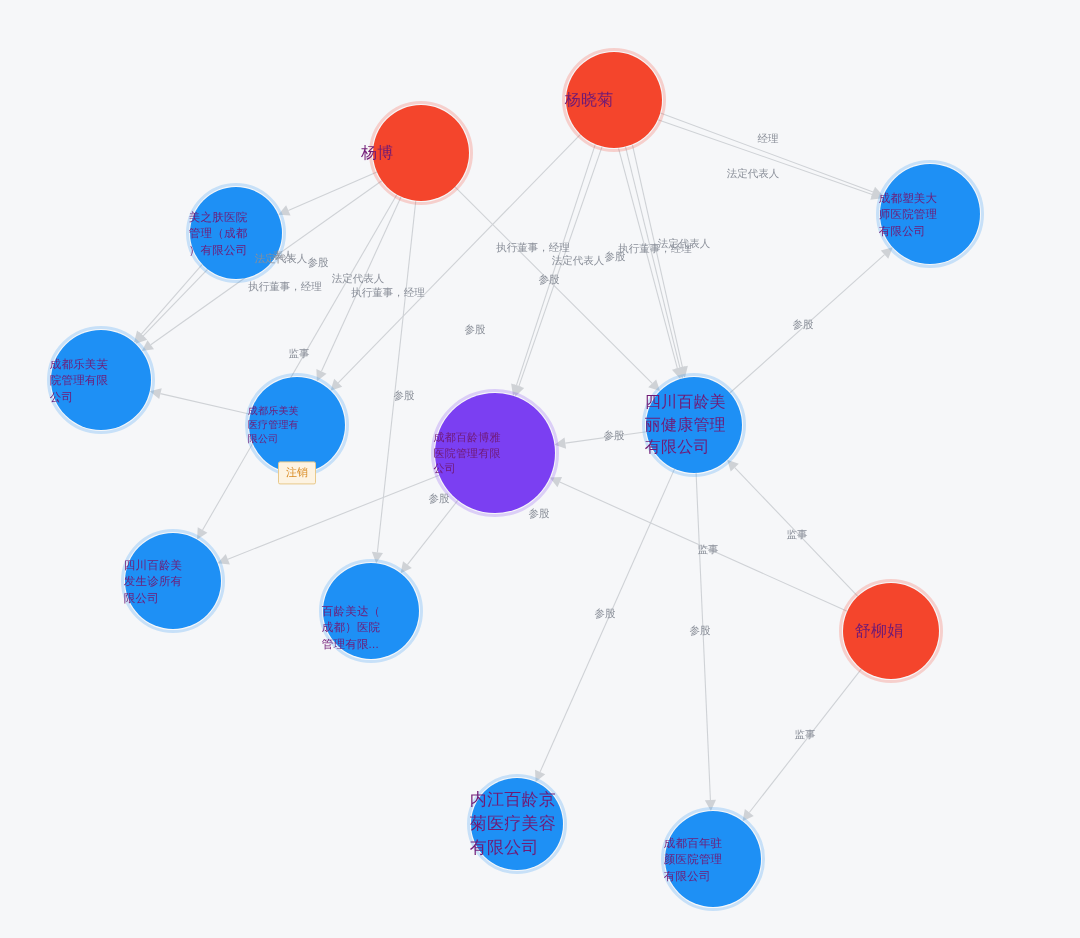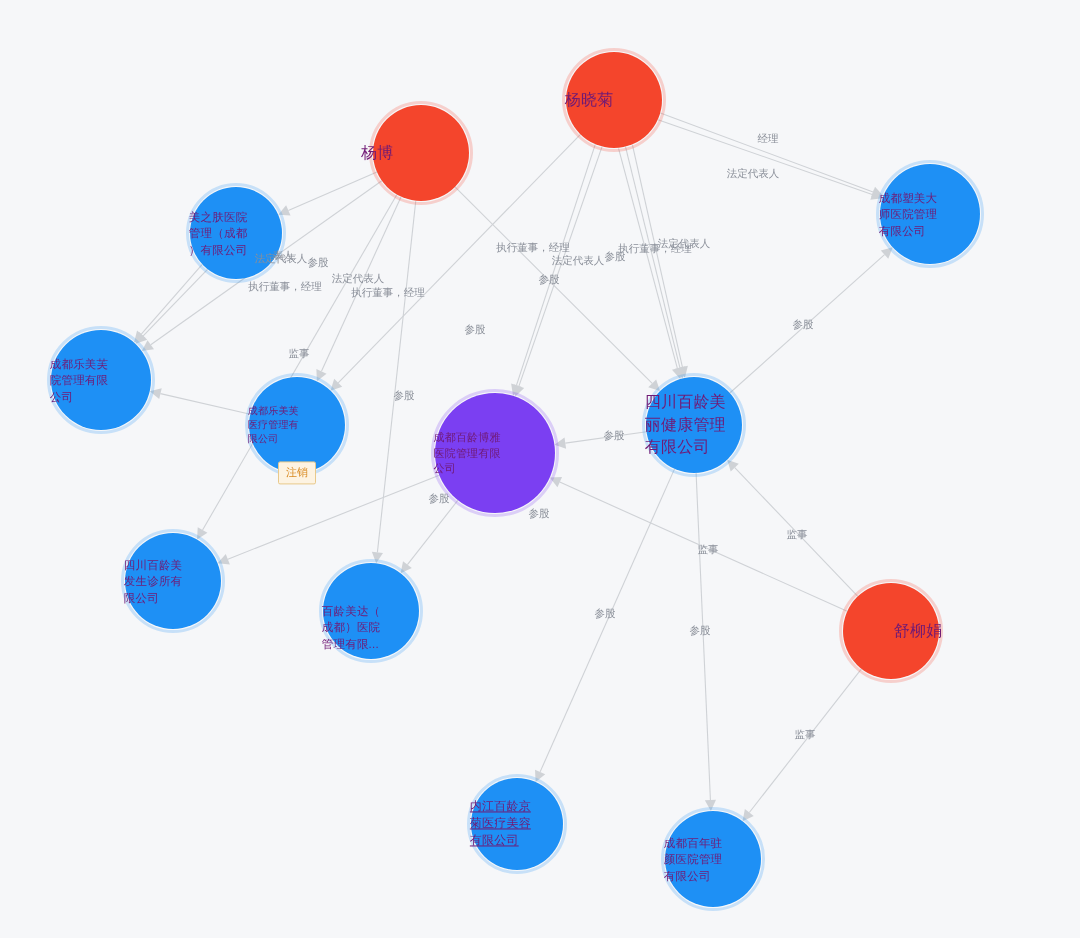--- a/index.html
+++ b/index.html
@@ -210,21 +210,21 @@
         <text x="805" y="735" class="edge-label">监事</text>
         <text x="283" y="256" class="edge-label">表人</text>
       </g>
   </svg>
   <div id="labels-layer">
       <div class="node-hit" style="left: 421px; top: 153px; width: 96px; height: 96px;"></div>
       <div class="node-label" style="left: 421px; top: 153px; font-size: 16px; width: 120px; font-family: Liberation Serif, serif;">杨博</div>
       <div class="node-hit" style="left: 614px; top: 100px; width: 96px; height: 96px;"></div>
       <div class="node-label" style="left: 614px; top: 100px; font-size: 16px; width: 98.4px;">杨晓菊</div>
       <div class="node-hit" style="left: 891px; top: 631px; width: 96px; height: 96px;"></div>
-      <div class="node-label" style="left: 943px; top: 631px; font-size: 16px; width: 98.4px;">舒柳娟</div>
+      <div class="node-label" style="left: 904px; top: 631px; font-size: 16px; width: 98.4px;">舒柳娟</div>
       <div class="node-hit" style="left: 236px; top: 233px; width: 92px; height: 92px;"></div>
       <div class="node-label" style="left: 236px; top: 233px; font-size: 11.5px; width: 94.3px;">美之肤医院
 管理（成都
 ）有限公司</div>
       <div class="node-hit" style="left: 930px; top: 214px; width: 100px; height: 100px;"></div>
       <div class="node-label" style="left: 930px; top: 214px; font-size: 11.5px; width: 102.5px;">成都塑美大
 师医院管理
 有限公司</div>
       <div class="node-hit" style="left: 101px; top: 380px; width: 100px; height: 100px;"></div>
       <div class="node-label" style="left: 101px; top: 380px; font-size: 11.5px; width: 102.5px;">成都乐美芙
@@ -245,21 +245,21 @@
 有限公司</div>
       <div class="node-hit" style="left: 173px; top: 581px; width: 96px; height: 96px;"></div>
       <div class="node-label" style="left: 173px; top: 581px; font-size: 11.5px; width: 98.4px;">四川百龄美
 发生诊所有
 限公司</div>
       <div class="node-hit" style="left: 371px; top: 611px; width: 96px; height: 96px;"></div>
       <div class="node-label" style="left: 371px; top: 611px; font-size: 11.5px; width: 98.4px; margin-top: 16px;">百龄美达（
 成都）医院
 管理有限...</div>
       <div class="node-hit" style="left: 517px; top: 824px; width: 92px; height: 92px;"></div>
-      <div class="node-label" style="left: 517px; top: 824px; font-size: 12px; width: 94.3px; text-decoration: underline;">内江百龄京
+      <div class="node-label" style="left: 517px; top: 824px; font-size: 17px; width: 94.3px;">内江百龄京
 菊医疗美容
 有限公司</div>
       <div class="node-hit" style="left: 713px; top: 859px; width: 96px; height: 96px;"></div>
       <div class="node-label" style="left: 713px; top: 859px; font-size: 11.5px; width: 98.4px;">成都百年驻
 颜医院管理
 有限公司</div>
     </div>
 </div>
 
 </body></html>

